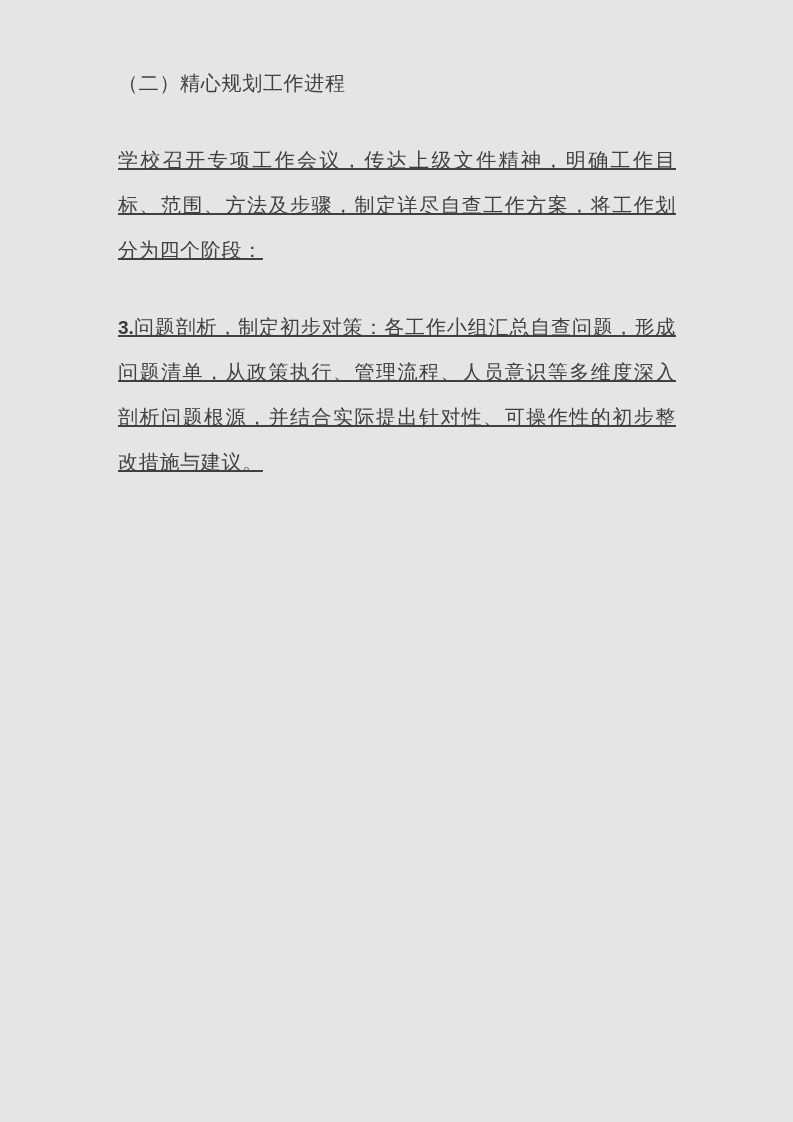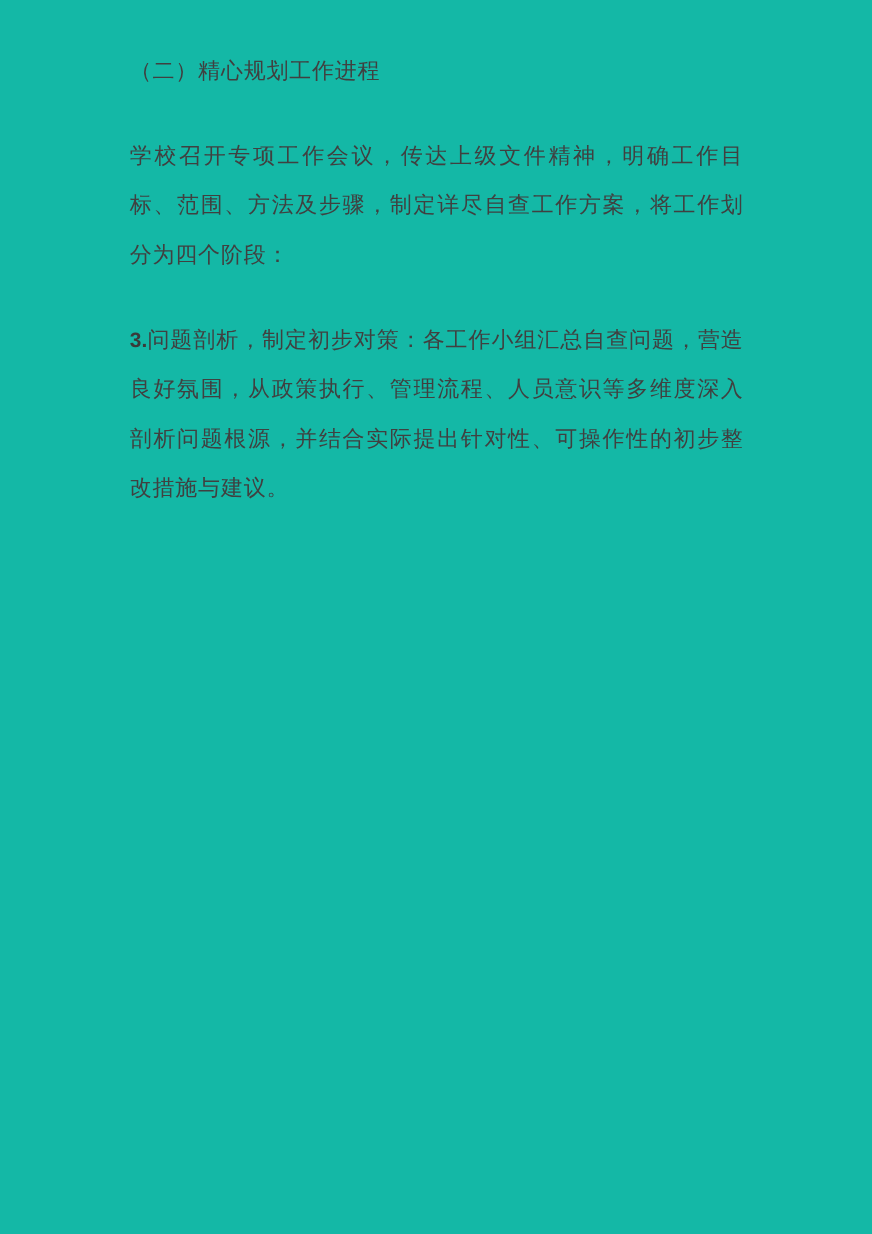--- a/index.html
+++ b/index.html
@@ -10,33 +10,34 @@
   body {
     width: 793px;
     height: 1122px;
     overflow: hidden;
     font-family: "Liberation Serif", "DejaVu Serif", serif;
   }
   .page {
     box-sizing: border-box;
     width: 793px;
     height: 1122px;
-    background: #14b8a6;
-    padding: 43px 117px 0 118px;
+    background: #e5e5e5;
+    padding: 61px 117px 0 118px;
     color: #404040;
   }
   .doc-text {
     font-size: 20px;
     line-height: 45px;
     letter-spacing: 0.7px;
     color: #404040;
     font-weight: normal;
     text-align: justify;
     text-justify: inter-character;
     margin: 0 0 32px 0;
+    text-decoration: underline;
   }
   .heading {
     font-size: 20px;
     line-height: 45px;
     letter-spacing: 0.7px;
     font-weight: normal;
     color: #404040;
     text-align: left;
     margin: 0 0 32px 0;
   }
@@ -55,16 +56,16 @@
 <body>
 
 <div class="page">
 
   <h2 class="heading">（二）精心规划工作进程</h2>
 
   <p class="doc-text">学校召开专项工作会议，传达上级文件精神，明确工作目标、范围、方法及步骤，制定详尽自查工作方案，将工作划分为四个阶段：</p>
 
 
 
-  <p class="doc-text"><span class="item-number">3.</span><span>问题剖析，制定初步对策：各工作小组汇总自查问题，营造良好氛围，从政策执行、管理流程、人员意识等多维度深入剖析问题根源，并结合实际提出针对性、可操作性的初步整改措施与建议。</span></p>
+  <p class="doc-text"><span class="item-number">3.</span><span>问题剖析，制定初步对策：各工作小组汇总自查问题，形成问题清单，从政策执行、管理流程、人员意识等多维度深入剖析问题根源，并结合实际提出针对性、可操作性的初步整改措施与建议。</span></p>
 
 
 </div>
 
 </body></html>

